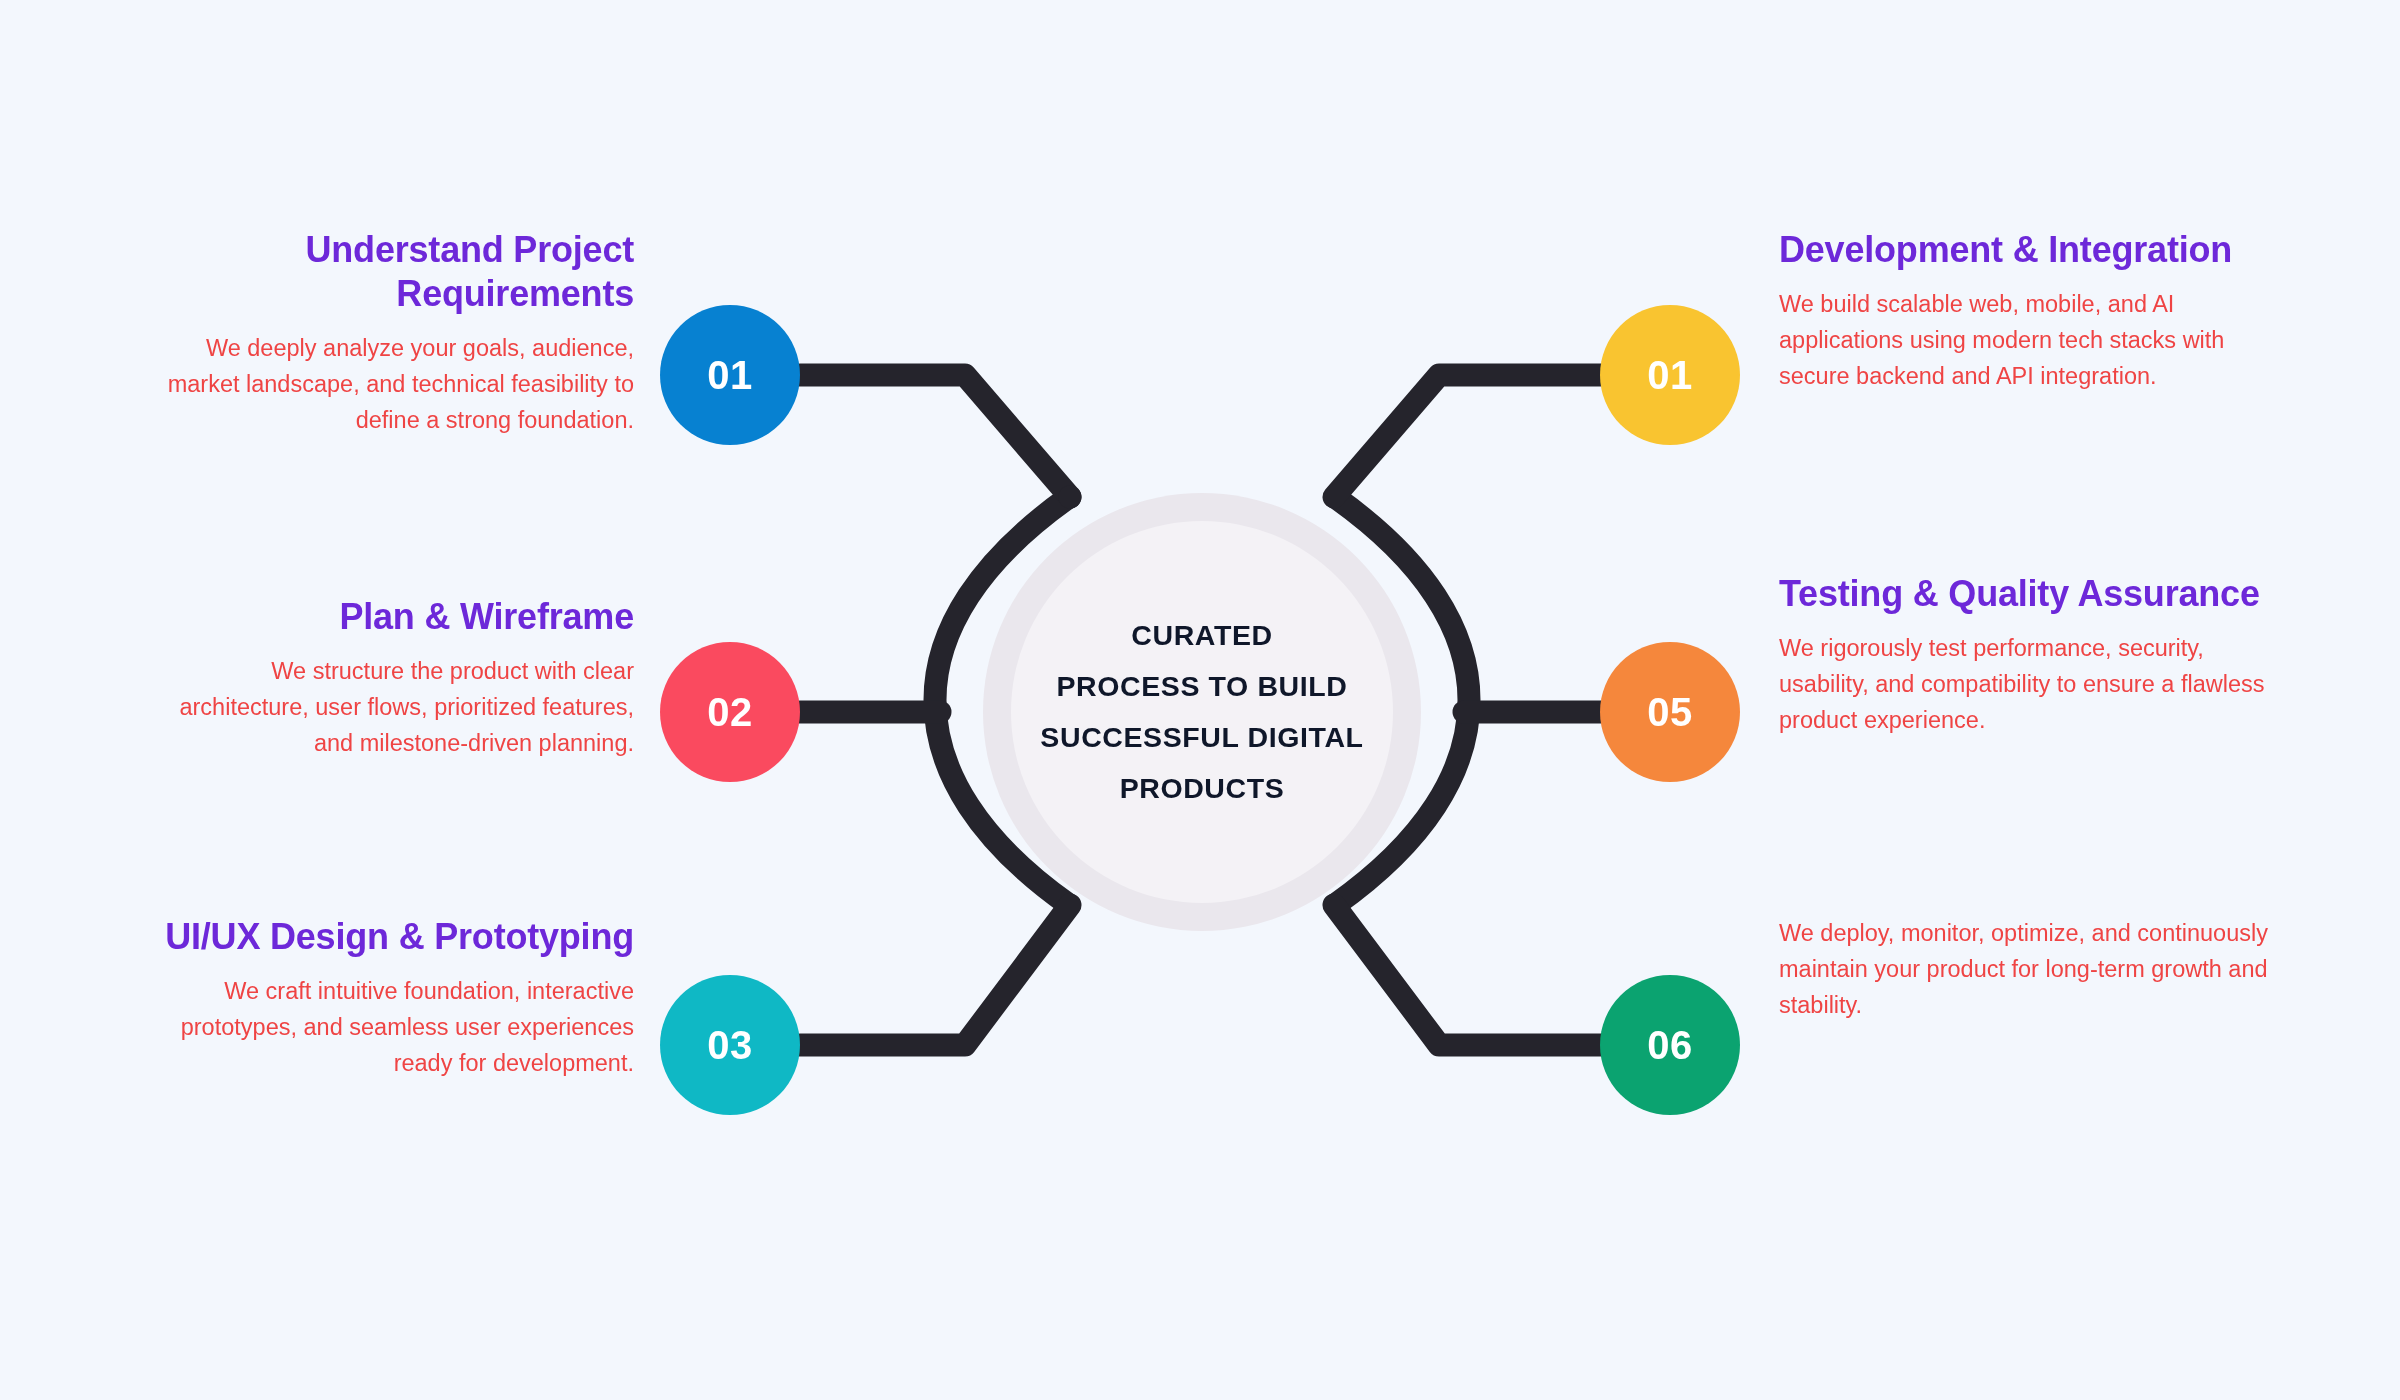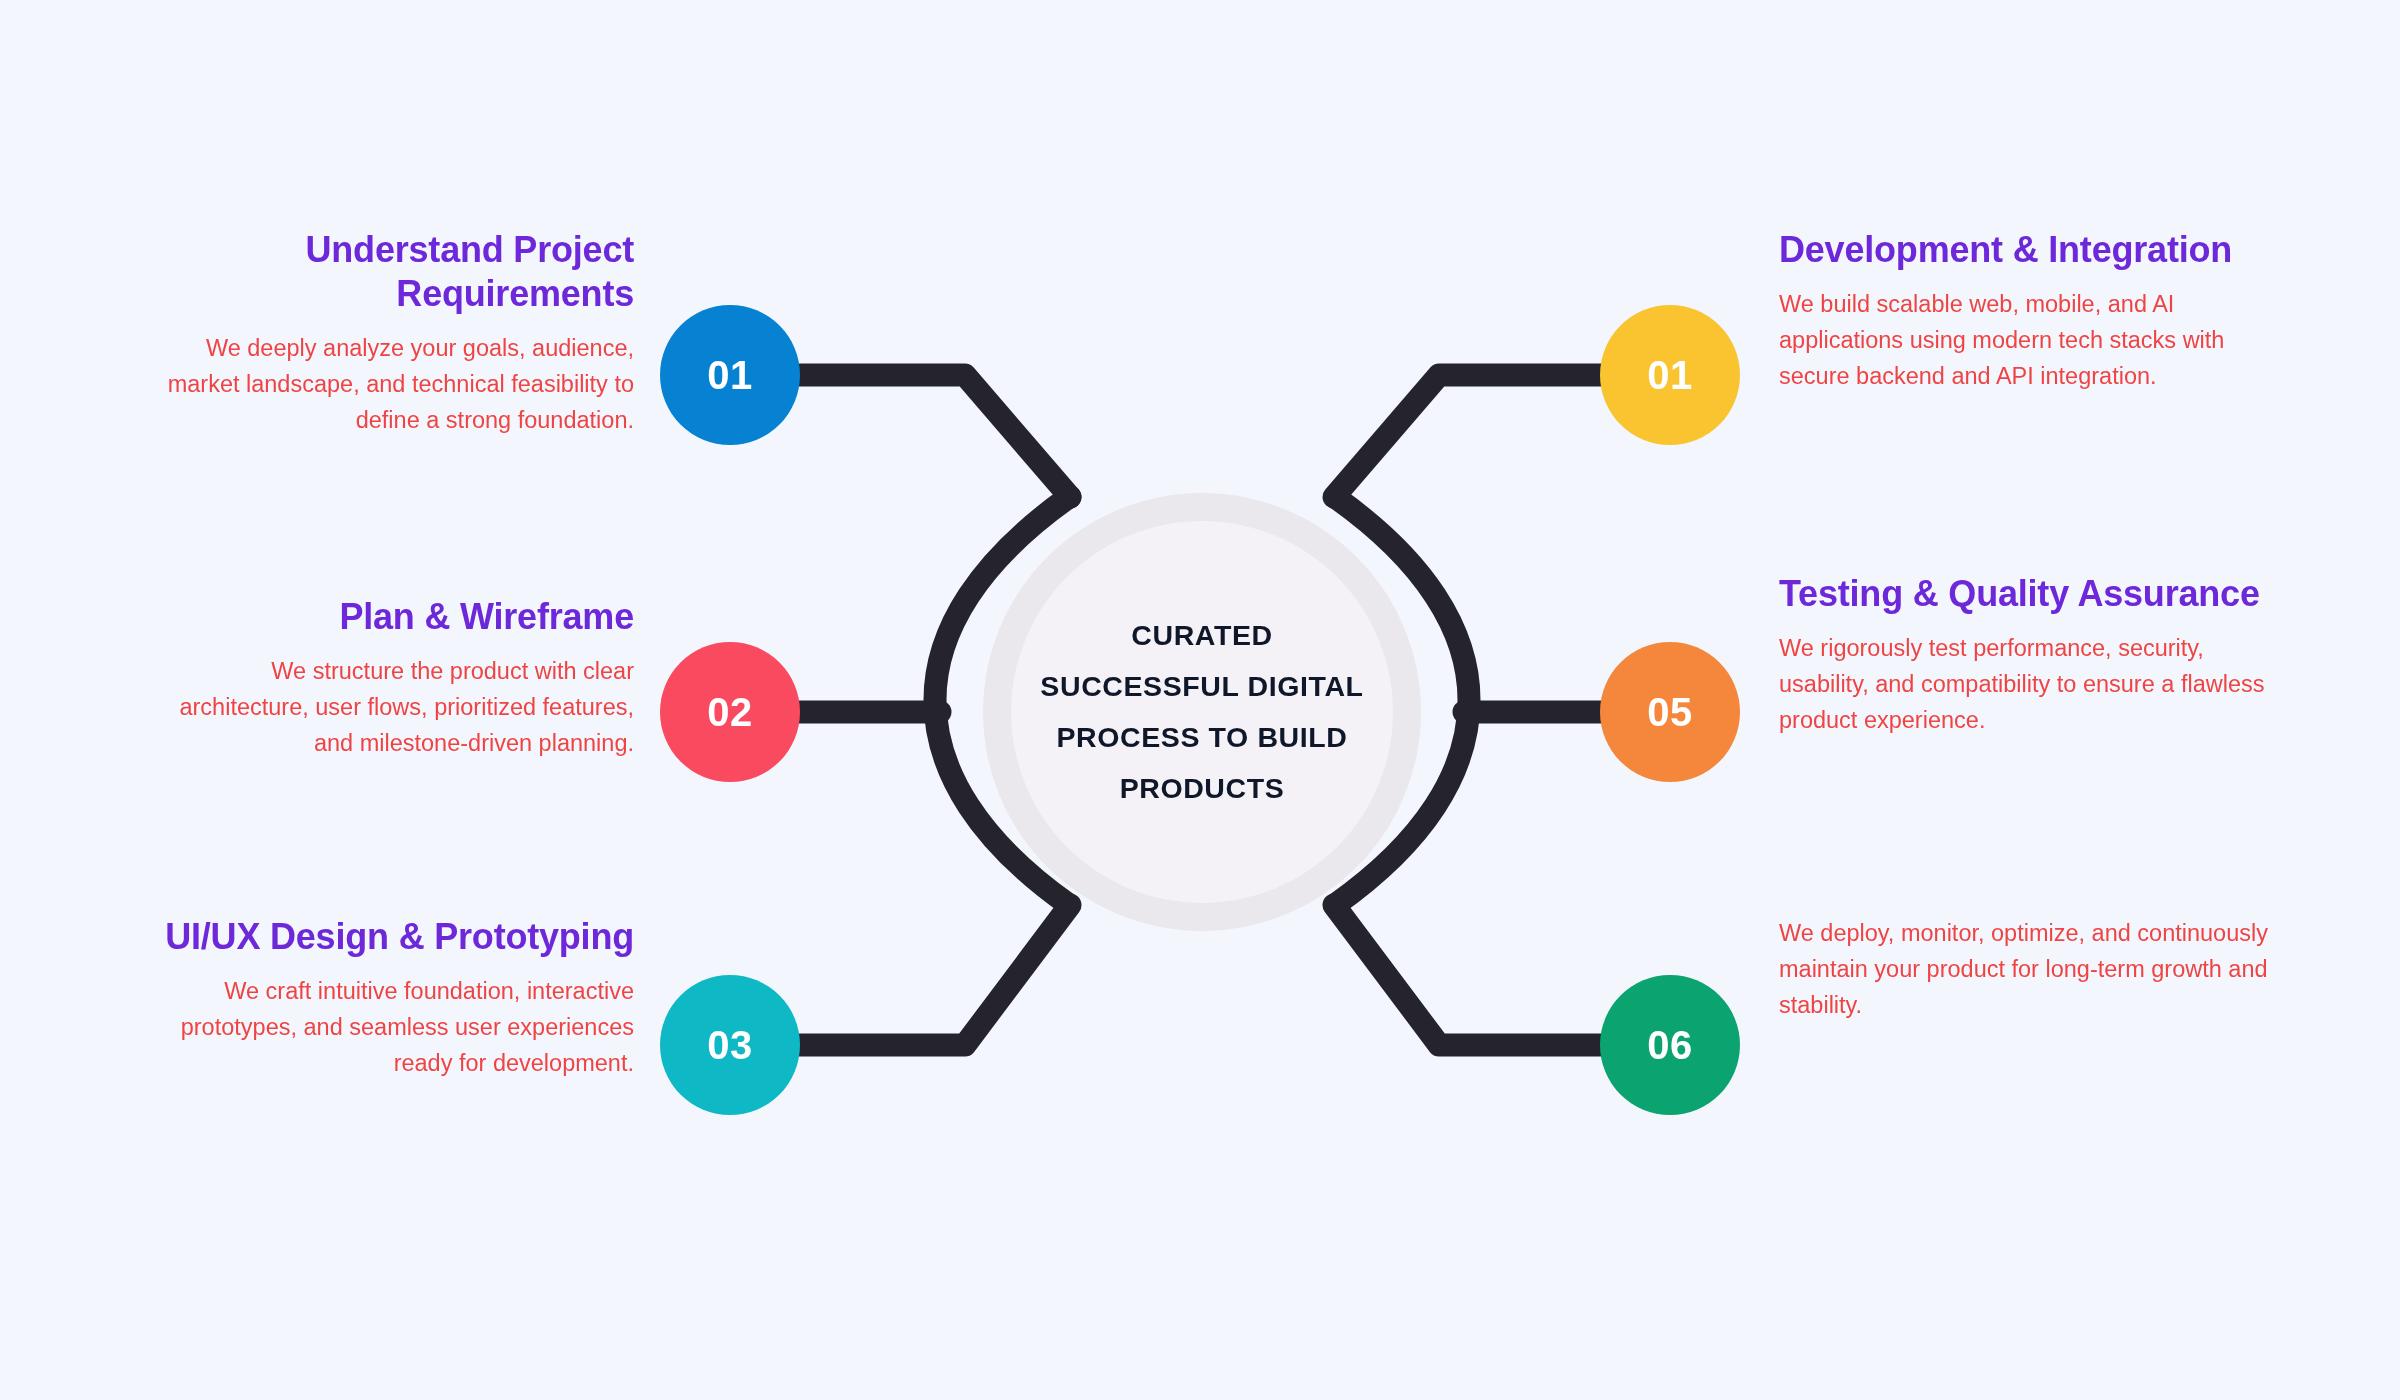--- a/index.html
+++ b/index.html
@@ -131,22 +131,22 @@
       <path d="M 1604 712 L 1464 712"></path>
 
       <path d="M 1604 1045 L 1439 1045 L 1334 905"></path>
     </g>
   </svg>
 
   <div class="hub-outer" style="background: rgb(234, 231, 237);"></div>
   <div class="hub-inner" style="background: rgb(244, 242, 246);"></div>
   <div class="hub-text">
     <span>CURATED</span>
+    <span>PROCESS TO BUILD</span>
     <span>SUCCESSFUL DIGITAL</span>
-    <span>PROCESS TO BUILD</span>
     <span>PRODUCTS</span>
   </div>
 
   <div class="node" id="node-1" style="left: 660px; top: 305px; background: rgb(7, 129, 209);">
     <span>01</span>
   </div>
   <div class="node" id="node-2" style="left: 660px; top: 642px; background: rgb(250, 74, 95);">
     <span>02</span>
   </div>
   <div class="node" id="node-3" style="left: 660px; top: 975px; background: rgb(15, 184, 197);">

